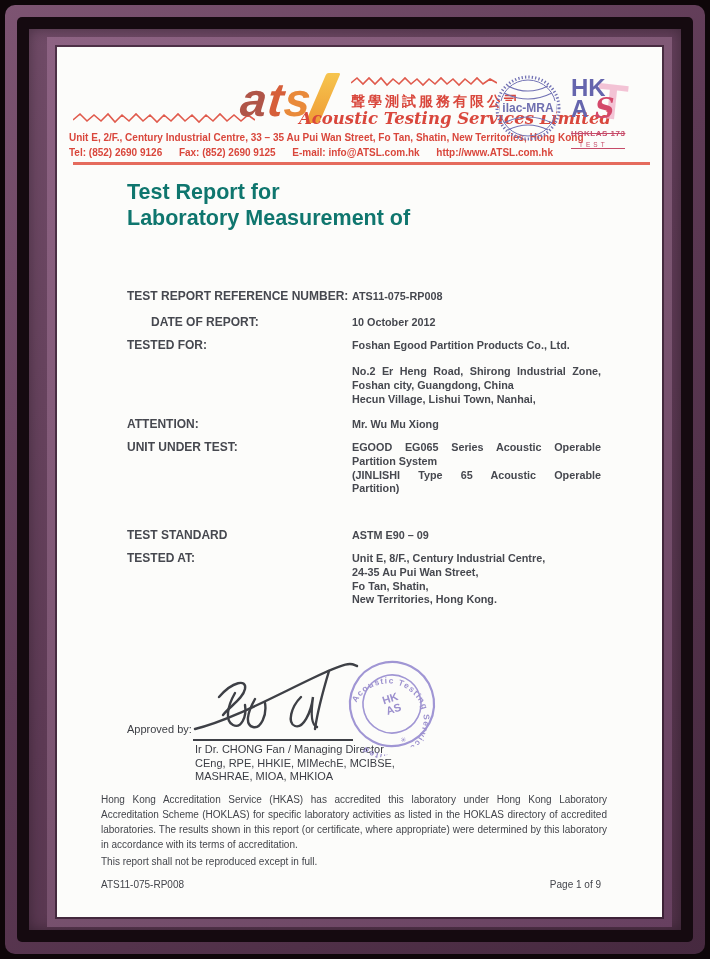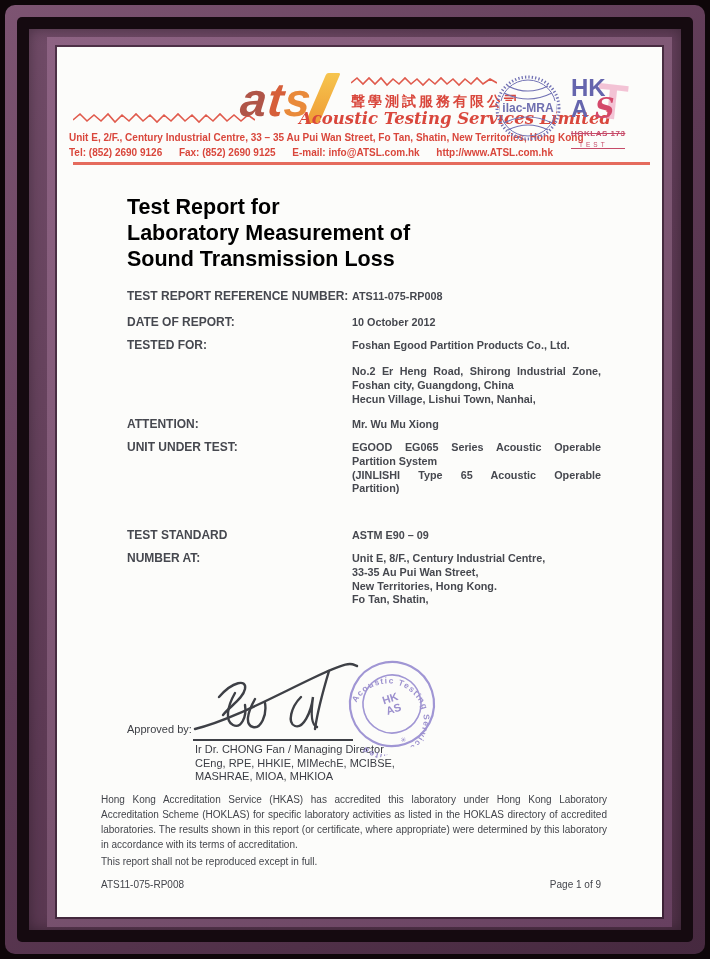--- a/index.html
+++ b/index.html
@@ -50,21 +50,21 @@
   .hkas .s    { left:24px; top:16px; font-family:"DejaVu Serif", serif; font-style:italic;
                 font-weight:900; font-size:27px; color:#d4486a; }
   .hkas .t    { left:26px; top:-4px; font-size:50px; font-weight:700; color:#f2b6cd;
                 opacity:.8; transform:rotate(6deg); }
   .hkas .hoklas { left:0; top:52px; font-size:8px; font-weight:900; color:#c64a68;
                   letter-spacing:.5px; border-bottom:1.5px solid #c64a68; padding-bottom:10px;
                   text-decoration:line-through; }
   .hkas .test   { left:8px; top:64px; font-size:6.5px; color:#c64a68; letter-spacing:3px; }
 
   
-  .title { left:70px; top:147px; font-size:21.5px; font-weight:bold; color:#000000; line-height:26px; }
+  .title { left:70px; top:132px; font-size:21.5px; font-weight:bold; color:#0f766e; line-height:26px; }
   .fieldlabel { left:70px; width:222px; font-size:12px; font-weight:bold; color:#46484f; line-height:13.8px; }
   .fieldvalue { left:295px; width:249px; font-size:10.8px; font-weight:bold; color:#46484f; line-height:13.8px; }
   .fieldvalue div { position:static; }
   .stretch { text-align:justify; text-align-last:justify; }
 
   
   .approved-label { left:70px; top:676px; font-size:11px; color:#3e4046; }
   .sig-svg  { left:132px; top:614px; }
   .sig-line { left:136px; top:692px; width:160px; border-top:2px solid #3e4046; }
   .sig-name { left:138px; top:696px; font-size:11px; color:#3b3d44; line-height:13.5px; white-space:nowrap; }
@@ -130,29 +130,28 @@
       <div class="row1">HK</div>
       <div class="row2">A</div>
       <div class="s">S</div>
       <div class="hoklas">HOKLAS 173</div>
       <div class="test">TEST</div>
     </div>
 
     <div class="title">
       <div style="position:static;">Test Report for</div>
       <div style="position:static;">Laboratory Measurement of</div>
-      <div style="position:static;">Sound Transmission Loss</div>
     </div>
 
     <div class="fieldlabel" style="top:243px;">TEST REPORT REFERENCE NUMBER:</div>
     <div class="fieldvalue" style="top:243px;">
       <div>ATS11-075-RP008</div>
     </div>
 
-    <div class="fieldlabel" style="top:269px;">DATE OF REPORT:</div>
+    <div class="fieldlabel" style="top:269px;margin-left:24px;">DATE OF REPORT:</div>
     <div class="fieldvalue" style="top:269px;">
       <div>10 October 2012</div>
     </div>
 
     <div class="fieldlabel" style="top:292px;">TESTED FOR:</div>
     <div class="fieldvalue" style="top:292px;">
       <div>Foshan Egood Partition Products Co., Ltd.</div>
     </div>
 
     <div class="fieldvalue" style="top:318px;">
@@ -172,26 +171,26 @@
       <div>Partition System</div>
       <div class="stretch">(JINLISHI Type 65 Acoustic Operable</div>
       <div>Partition)</div>
     </div>
 
     <div class="fieldlabel" style="top:482px;">TEST STANDARD</div>
     <div class="fieldvalue" style="top:482px;">
       <div>ASTM E90 – 09</div>
     </div>
 
-    <div class="fieldlabel" style="top:505px;">NUMBER AT:</div>
+    <div class="fieldlabel" style="top:505px;">TESTED AT:</div>
     <div class="fieldvalue" style="top:505px;">
       <div>Unit E, 8/F., Century Industrial Centre,</div>
-      <div>33-35 Au Pui Wan Street,</div>
+      <div>24-35 Au Pui Wan Street,</div>
+      <div>Fo Tan, Shatin,</div>
       <div>New Territories, Hong Kong.</div>
-      <div>Fo Tan, Shatin,</div>
     </div>
 
     <div class="approved-label">Approved by:</div>
 
     <svg class="sig-svg" width="172" height="78" viewBox="0 0 172 78">
       <g fill="none" stroke="#3e4046" stroke-width="2.4" stroke-linecap="round">
         <path d="M6,68 C40,60 84,36 124,17 S162,3 168,5"></path>
         <path d="M30,36 C44,20 58,18 56,28 C54,38 40,46 34,54"></path>
         <path d="M46,32 C38,46 36,60 44,64 C52,68 58,56 56,44"></path>
         <path d="M66,38 C58,52 56,64 64,66 C72,68 78,54 76,42"></path>

